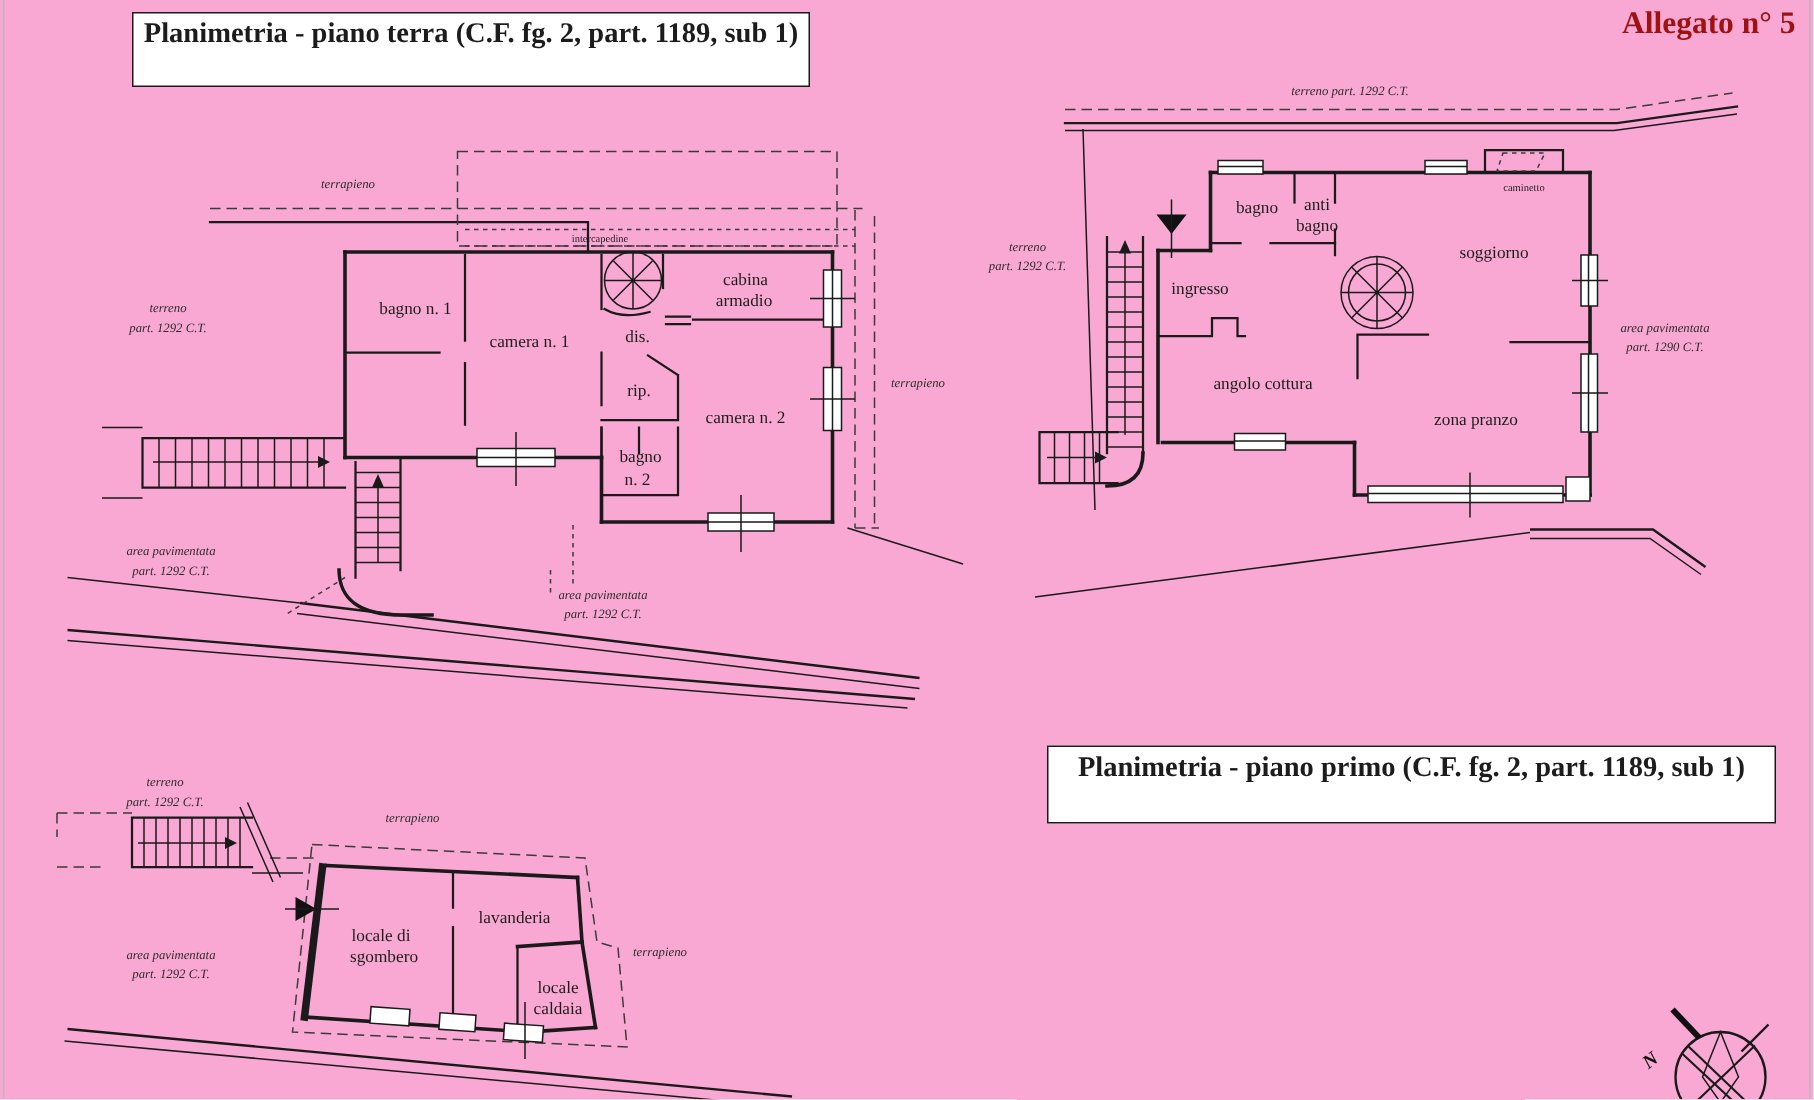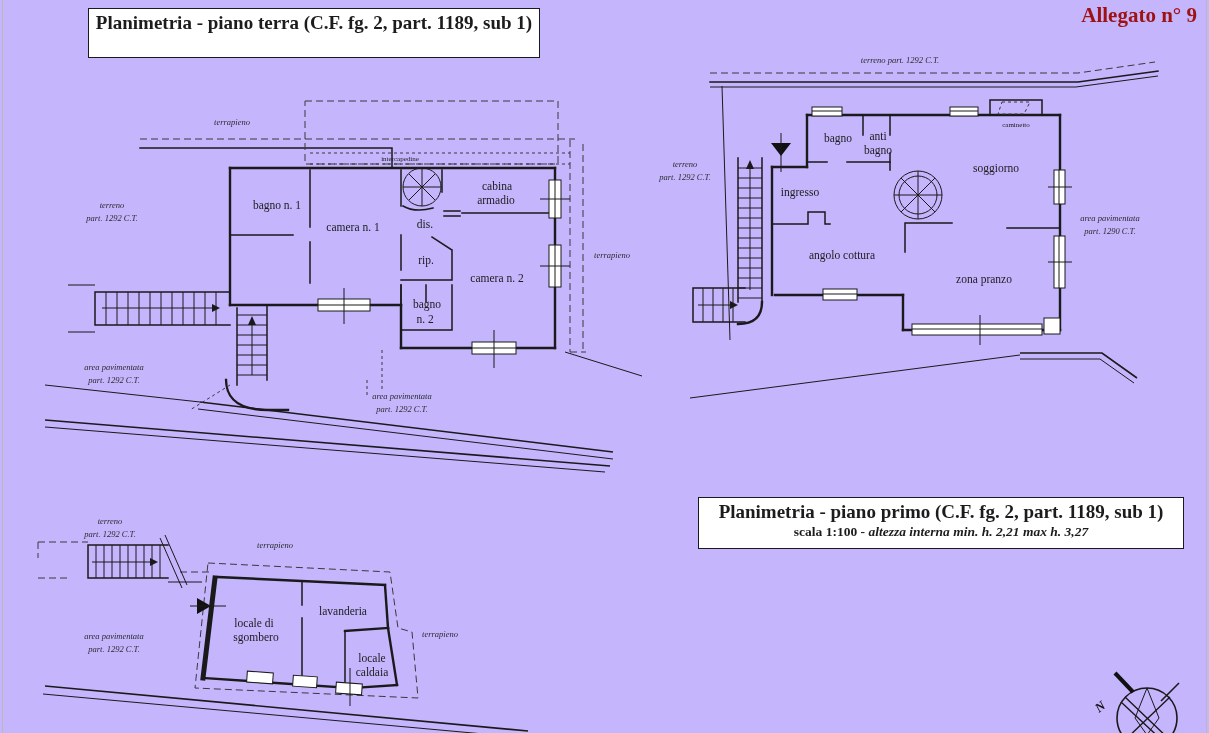--- a/index.html
+++ b/index.html
@@ -1,16 +1,16 @@
 <!DOCTYPE html>
 <html><head>
 <meta charset="utf-8">
 <style>
   html,body{margin:0;padding:0;background:#ffffff;}
-  .page{position:relative;width:1209px;height:733px;background:#c4b5fd;overflow:hidden;
+  .page{position:relative;width:1209px;height:733px;background:#f9a8d4;overflow:hidden;
         font-family:"Liberation Serif", serif;color:#1c1c1c;text-decoration:underline;}
   .edge{position:absolute;background:#b9b9b9;}
   .edge.left{left:2px;top:0;width:1px;height:733px;}
   .edge.right{left:1206px;top:0;width:1px;height:733px;}
   .titlebox{position:absolute;border:1.6px solid #1a1a1a;background:#fff;text-align:center;
             padding:3px 6px 4px 6px;box-sizing:border-box;}
   .titlebox .t1{font-size:19px;font-weight:bold;line-height:22px;white-space:nowrap;}
   .titlebox .t2{font-size:13.5px;font-weight:bold;line-height:17px;white-space:nowrap;}
   .titlebox .t2 .it{font-style:italic;}
   .allegato{position:absolute;top:3px;right:12px;font-size:21px;font-weight:bold;
@@ -32,25 +32,24 @@
 <body>
 
 <div class="page">
   <div class="edge left"></div>
   <div class="edge right"></div>
 
   <div class="titlebox" style="left:88px;top:8px;width:452px;height:50px;">
     <div class="t1">Planimetria - piano terra (C.F. fg. 2, part. 1189, sub 1)</div>
   </div>
 
-  <div class="allegato">Allegato n° 9</div>
+  <div class="allegato">Allegato n° 5</div>
 
   <div class="titlebox" style="left:698px;top:497px;width:486px;height:52px;">
     <div class="t1">Planimetria - piano primo (C.F. fg. 2, part. 1189, sub 1)</div>
-    <div class="t2"><span>scala 1:100 - </span><span class="it">altezza interna  min. h. 2,21 max h. 3,27</span></div>
   </div>
 
   <svg style="left:30px;top:80px;" width="620" height="400" viewBox="0 0 620 400">
 
     <g>
       <path class="dash" d="M110,59 H545"></path>
       <path class="wi" d="M110,68 H362 M362,68 V88"></path>
       <rect class="dash" x="275" y="21" width="253" height="63" fill="none"></rect>
       <path class="dashf" d="M280,73 H540 M280,84 H540"></path>
       <path class="dash" d="M540,60 V272 M553,64 V272 M540,272 H556"></path>

